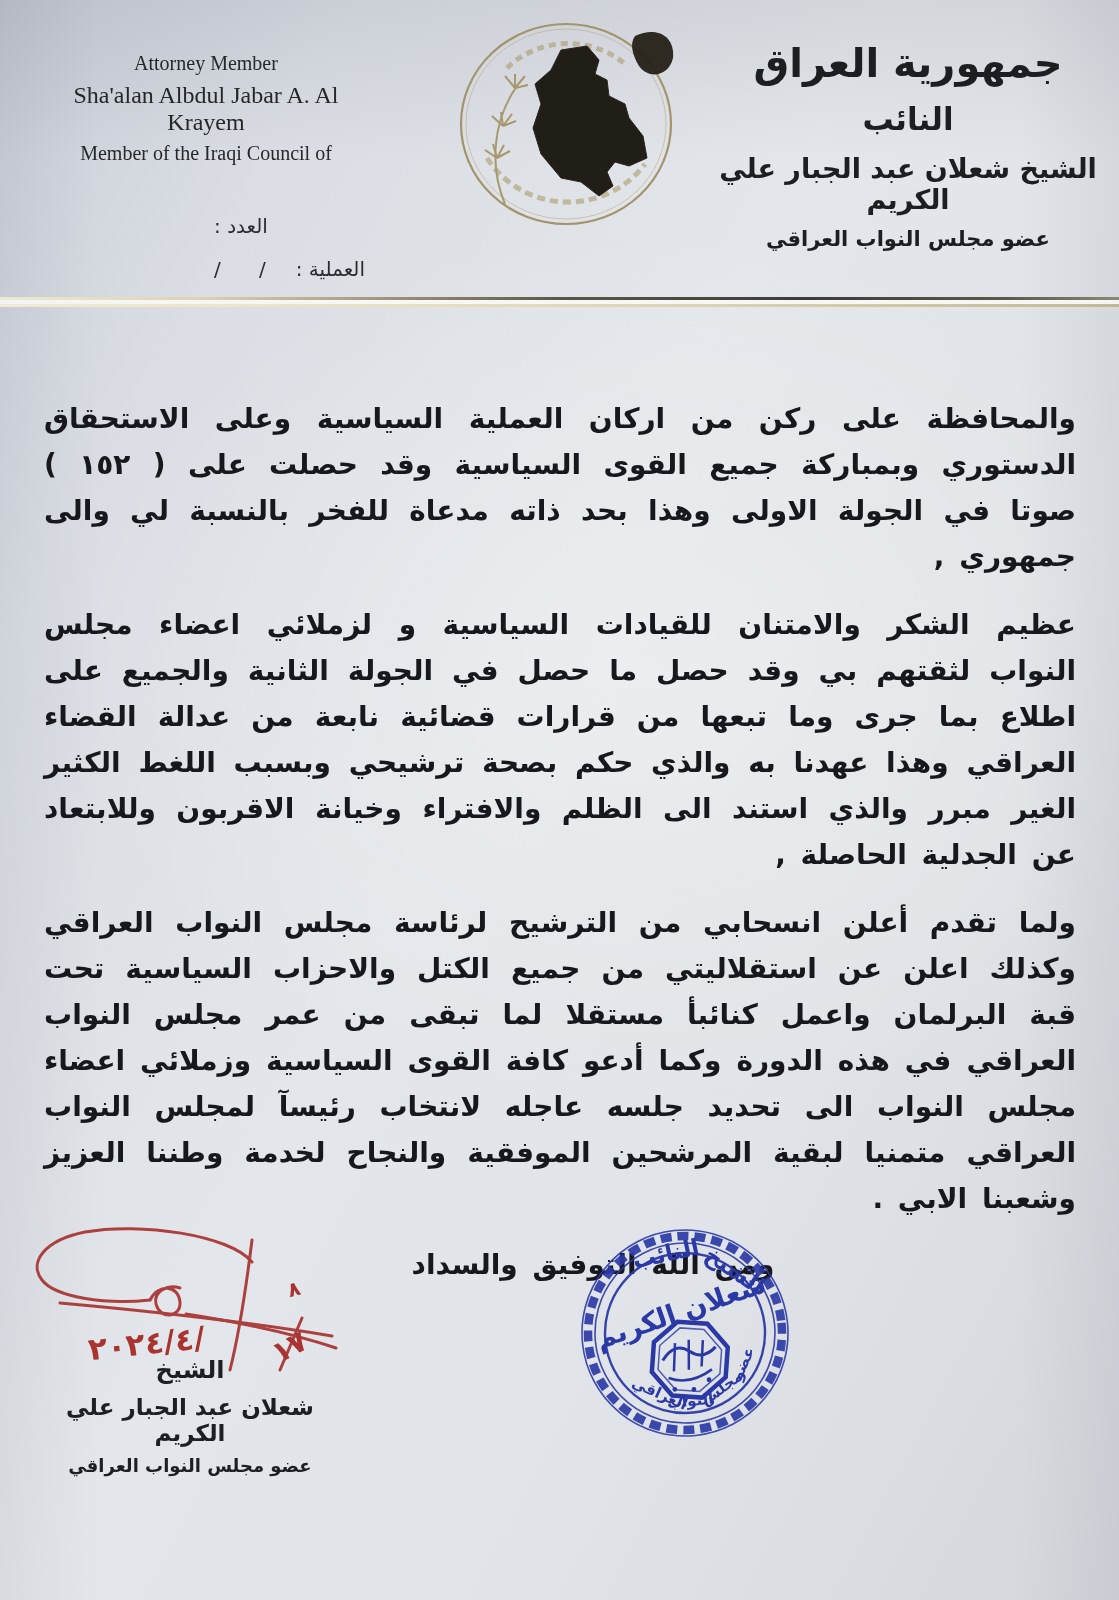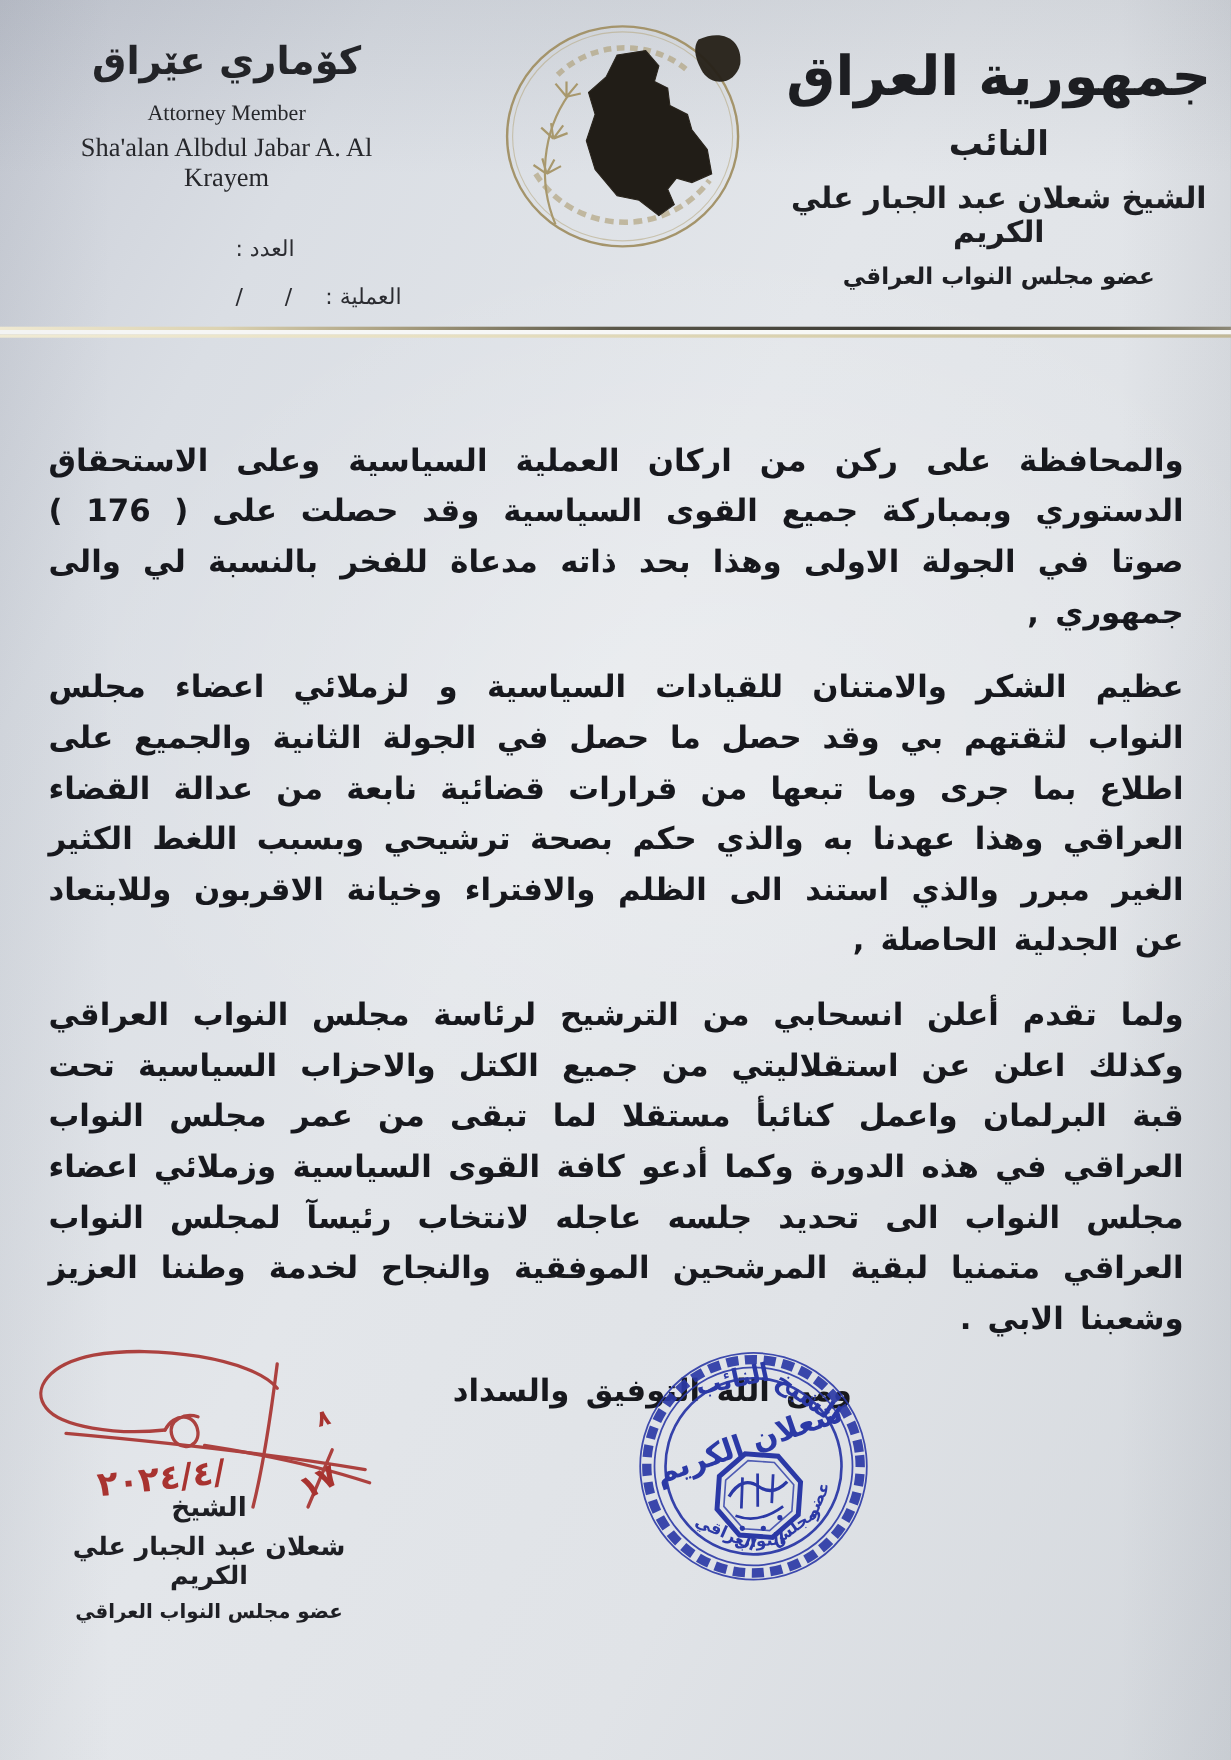--- a/index.html
+++ b/index.html
@@ -20,21 +20,21 @@
   .en2{font-size:24px;margin-top:7px;}
   .en3{font-size:20px;margin-top:6px;}
   .en4{font-size:20px;margin-top:1px;}
   .meta{position:absolute;right:754px;top:214px;direction:rtl;text-align:left;
     font-size:20px;color:#2b2c31;}
   .meta-line{white-space:pre;}
   .meta-line + .meta-line{margin-top:19px;}
   .slashes{margin-right:30px;}
   .hdr-right{position:absolute;right:16px;top:40px;width:390px;direction:rtl;
     text-align:center;font-weight:bold;color:#1d1e22;}
-  .ar1{font-size:50px;}
+  .ar1{font-size:40px;}
   .ar2{font-size:31px;margin-top:15px;}
   .ar3{font-size:27px;margin-top:16px;}
   .ar4{font-size:21px;margin-top:12px;}
   .emblem{position:absolute;left:455px;top:16px;}
 
   
   .rule{position:absolute;left:0;top:297px;width:100%;}
   .rule-a{height:3px;background:linear-gradient(90deg,#efe9d2 0%,#dcd3b2 18%,#a99f80 32%,#5a5749 50%,#3c3b35 72%,#5c594b 90%,#8c8877 100%);}
   .rule-gap{height:4px;background:rgba(250,250,248,.85);}
   .rule-b{height:3px;opacity:.95;background:linear-gradient(90deg,#f2ecd4 0%,#e8e0c0 35%,#d9d0ab 65%,#c1b793 100%);}
@@ -56,23 +56,23 @@
   .stamp-svg{position:absolute;left:552px;top:1200px;}
   svg text{font-family:"DejaVu Sans",sans-serif;}
 </style>
 </head>
 <body>
 
 <div class="page">
   <div class="shading"></div>
 
   <div class="hdr-left">
-    <div class="kurdish" dir="rtl">كۆماري عێراق</div>
     <div class="en en1">Attorney Member</div>
     <div class="en en2">Sha'alan Albdul Jabar A. Al Krayem</div>
+    <div class="en en3">Member of the Iraqi Council of</div>
   </div>
 
   <div class="meta">
     <div class="meta-line"><span>العدد :</span></div>
     <div class="meta-line"><span>العملية :</span><span class="slashes">/      /</span></div>
   </div>
 
   <svg class="emblem" width="225" height="220" viewBox="0 0 225 220">
     <ellipse cx="111" cy="108" rx="105" ry="100" fill="none" stroke="#a4946b" stroke-width="2.2"></ellipse>
     <ellipse cx="111" cy="108" rx="100" ry="95" fill="none" stroke="#b5a67c" stroke-width="1" opacity=".55"></ellipse>
@@ -95,21 +95,21 @@
     <div class="ar4">عضو مجلس النواب العراقي</div>
   </div>
 
   <div class="rule">
     <div class="rule-a"></div>
       <div class="rule-gap"></div>
       <div class="rule-b"></div>
   </div>
 
   <main>
-    <p>والمحافظة على ركن من اركان العملية السياسية وعلى الاستحقاق الدستوري وبمباركة جميع القوى السياسية وقد حصلت على ( 176 ) صوتا في الجولة الاولى وهذا بحد ذاته مدعاة للفخر بالنسبة لي والى جمهوري ,</p>
+    <p>والمحافظة على ركن من اركان العملية السياسية وعلى الاستحقاق الدستوري وبمباركة جميع القوى السياسية وقد حصلت على ( ١٥٢ ) صوتا في الجولة الاولى وهذا بحد ذاته مدعاة للفخر بالنسبة لي والى جمهوري ,</p>
     <p>عظيم الشكر والامتنان للقيادات السياسية و لزملائي اعضاء مجلس النواب لثقتهم بي وقد حصل ما حصل في الجولة الثانية والجميع على اطلاع بما جرى وما تبعها من قرارات قضائية نابعة من عدالة القضاء العراقي وهذا عهدنا به والذي حكم بصحة ترشيحي وبسبب اللغط الكثير الغير مبرر والذي استند الى الظلم والافتراء وخيانة الاقربون وللابتعاد عن الجدلية الحاصلة ,</p>
     <p>ولما تقدم أعلن انسحابي من الترشيح لرئاسة مجلس النواب العراقي وكذلك اعلن عن استقلاليتي من جميع الكتل والاحزاب السياسية تحت قبة البرلمان واعمل كنائبأ مستقلا لما تبقى من عمر مجلس النواب العراقي في هذه الدورة وكما أدعو كافة القوى السياسية وزملائي اعضاء مجلس النواب الى تحديد جلسه عاجله لانتخاب رئيسآ لمجلس النواب العراقي متمنيا لبقية المرشحين الموفقية والنجاح لخدمة وطننا العزيز وشعبنا الابي .</p>
     <p class="closing">ومن الله التوفيق والسداد</p>
   </main>
 
   <svg class="sig-svg" width="340" height="185" viewBox="0 0 340 185">
     <g stroke="#a83330" stroke-width="3" fill="none" stroke-linecap="round" opacity=".92">
       <path d="M234,70 C212,43 122,30 67,40 C27,48 10,70 24,88 C37,105 87,113 132,108"></path>
       <path d="M132,108 C140,92 160,92 162,110 C163,126 142,128 138,112 C135,99 150,92 162,96"></path>
       <path d="M42,111 C120,118 230,130 314,144"></path>

